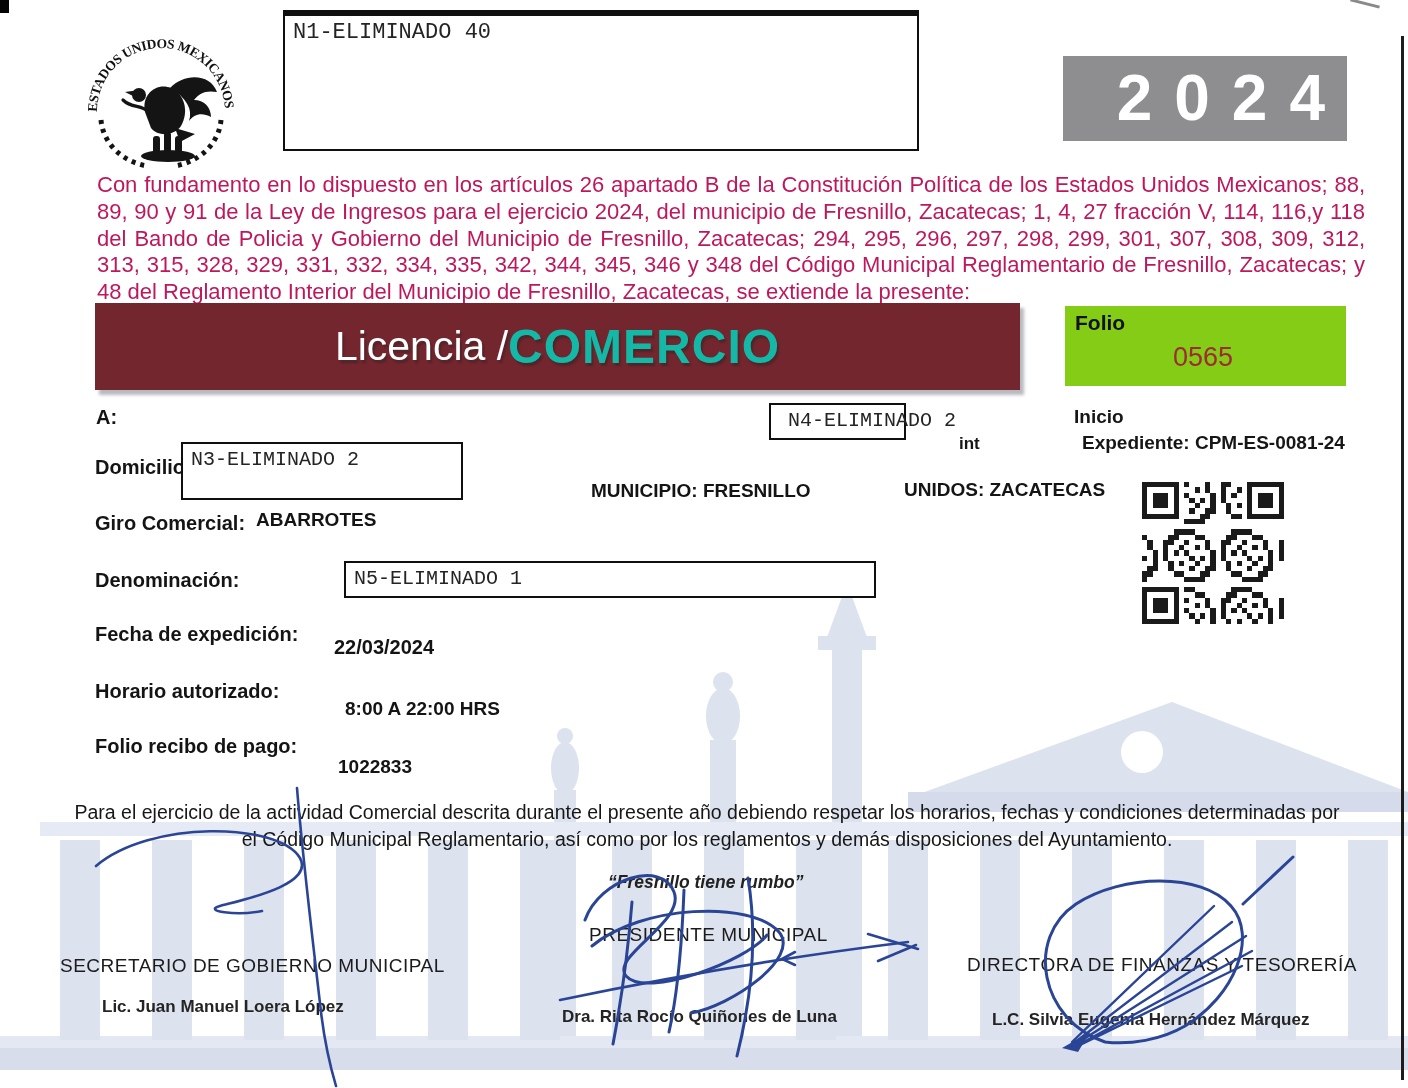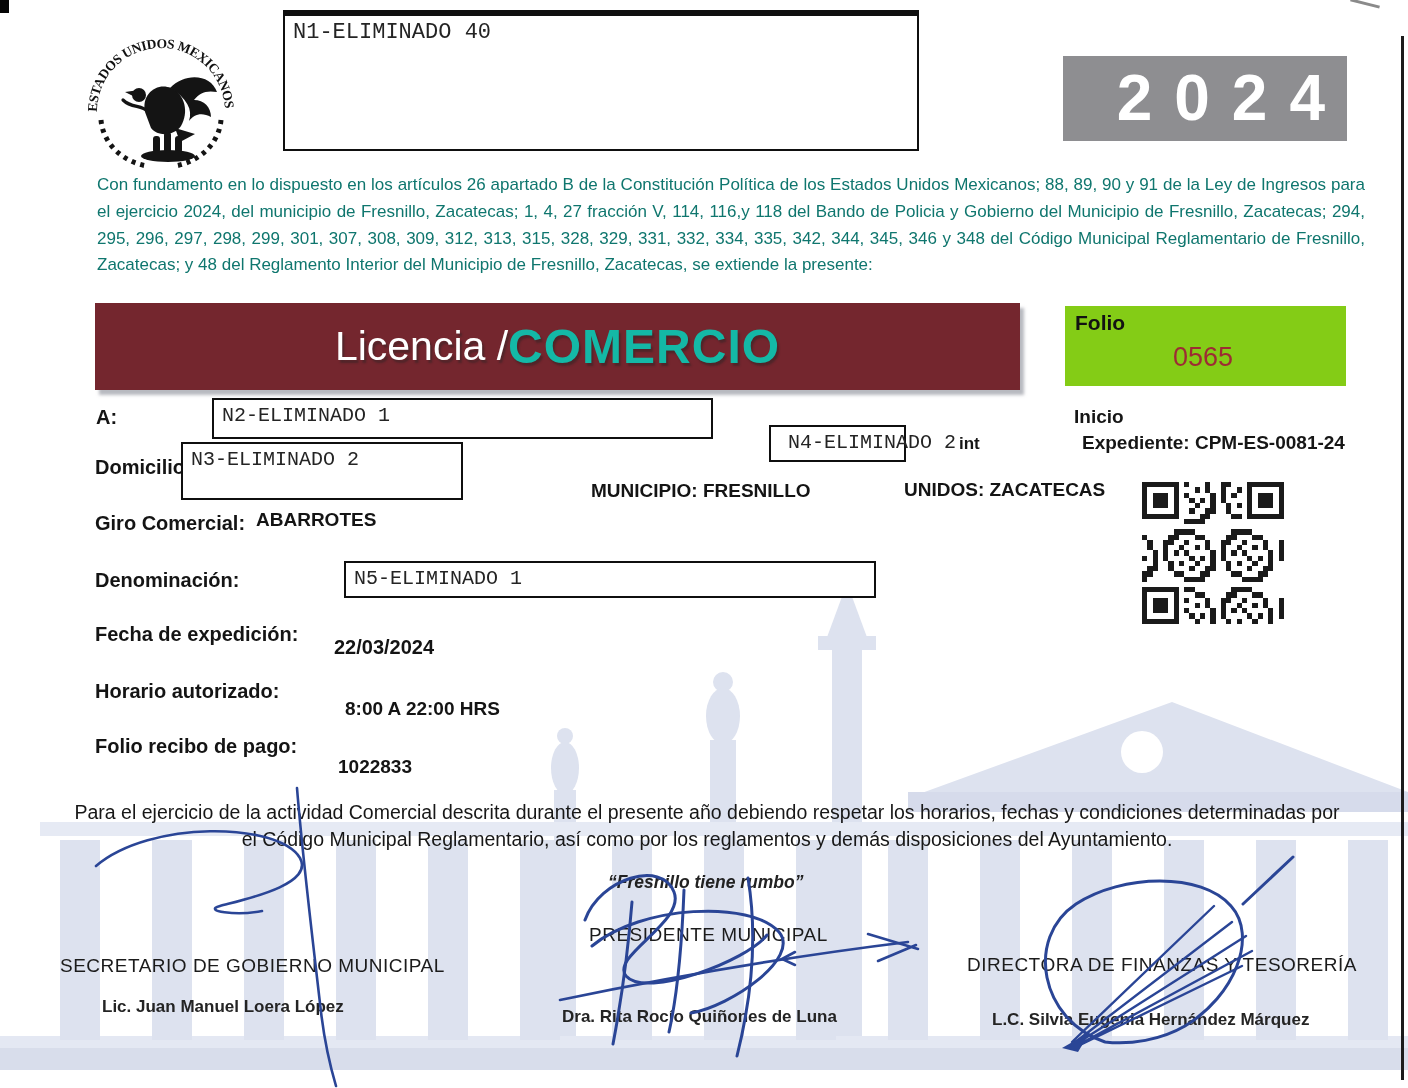--- a/index.html
+++ b/index.html
@@ -15,22 +15,22 @@
   
   .redbox{border:2px solid #0f0f0f;background:#fff;
     font-family:"Liberation Mono", monospace;font-size:20px;color:#242424;
     padding:4px 8px;box-sizing:border-box;white-space:nowrap;overflow:visible;z-index:2;}
   #n1-box{left:283px;top:10px;width:636px;height:141px;border-width:2px;border-top-width:6px;font-size:22px;}
   
   #year-badge{left:1063px;top:56px;width:284px;height:85px;background:#8e8e91;
     color:#fff;font-weight:700;font-size:64px;line-height:85px;text-align:right;
     letter-spacing:22px;text-indent:22px;z-index:2;}
   
-  #legal{left:97px;top:172px;width:1268px;font-size:17px;line-height:26.8px;
-    text-align:justify;color:#0f766e;z-index:2;}
+  #legal{left:97px;top:172px;width:1268px;font-size:22px;line-height:26.8px;
+    text-align:justify;color:#be185d;z-index:2;}
   
   #banner{left:95px;top:303px;width:925px;height:87px;background:#74262e;
     display:flex;align-items:center;justify-content:center;z-index:2;
     box-shadow:4px 5px 3px rgba(125,130,140,0.55);}
   #banner .t-light{color:#fff;font-size:41px;font-weight:400;text-shadow:2px 3px 2px rgba(35,35,35,.45);}
   #banner .t-bold{color:#14b8a6;font-size:48px;font-weight:700;letter-spacing:1px;text-shadow:2px 3px 2px rgba(35,35,35,.45);}
   
   #folio-box{left:1065px;top:306px;width:281px;height:80px;background:#84cc16;z-index:2;}
   #folio-label{position:absolute;left:10px;top:5px;font-size:21px;font-weight:700;color:#121212;}
   #folio-number{position:absolute;left:108px;top:36px;font-size:27px;color:#9d2b34;}
@@ -150,25 +150,22 @@
 
   <div id="folio-box" class="abs">
     <div id="folio-label">Folio</div>
     <div id="folio-number">0565</div>
   </div>
 
   <div class="abs" style="left:1074px;top:406px;font-size:19px;font-weight:700;z-index:2;">Inicio</div>
   <div class="abs" style="left:1082px;top:432px;font-size:19px;font-weight:700;z-index:2;">Expediente: CPM-ES-0081-24</div>
 
   <div class="abs flabel" style="left:96px;top:406px;">A:</div>
-  <div class="abs redbox" style="left:212px;top:398px;width:501px;height:41px;">
-    <span>N2-ELIMINADO 1</span>
-  </div>
-
-  <div class="abs redbox" style="left:769px;top:425px;width:137px;height:37px;padding-left:17px;">
+
+  <div class="abs redbox" style="left:769px;top:403px;width:137px;height:37px;padding-left:17px;">
     <span>N4-ELIMINADO 2</span>
   </div>
   <div class="abs" style="left:959px;top:434px;font-size:17px;font-weight:700;z-index:2;">int</div>
 
   <div class="abs flabel" style="left:95px;top:456px;">Domicilio:</div>
   <div class="abs redbox" style="left:181px;top:442px;width:282px;height:58px;">
     <span>N3-ELIMINADO 2</span>
   </div>
   <div class="abs fvalue" style="left:591px;top:480px;">MUNICIPIO: FRESNILLO</div>
   <div class="abs fvalue" style="left:904px;top:479px;">UNIDOS: ZACATECAS</div>

